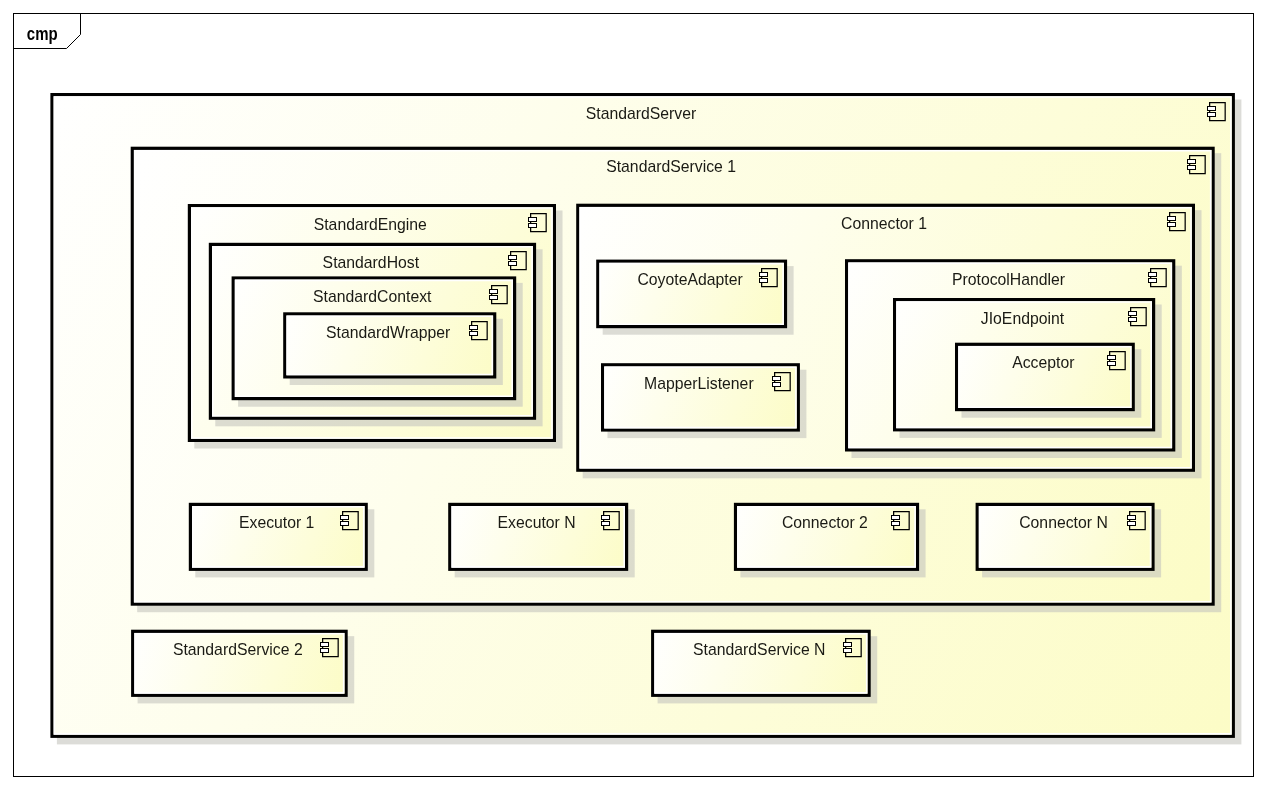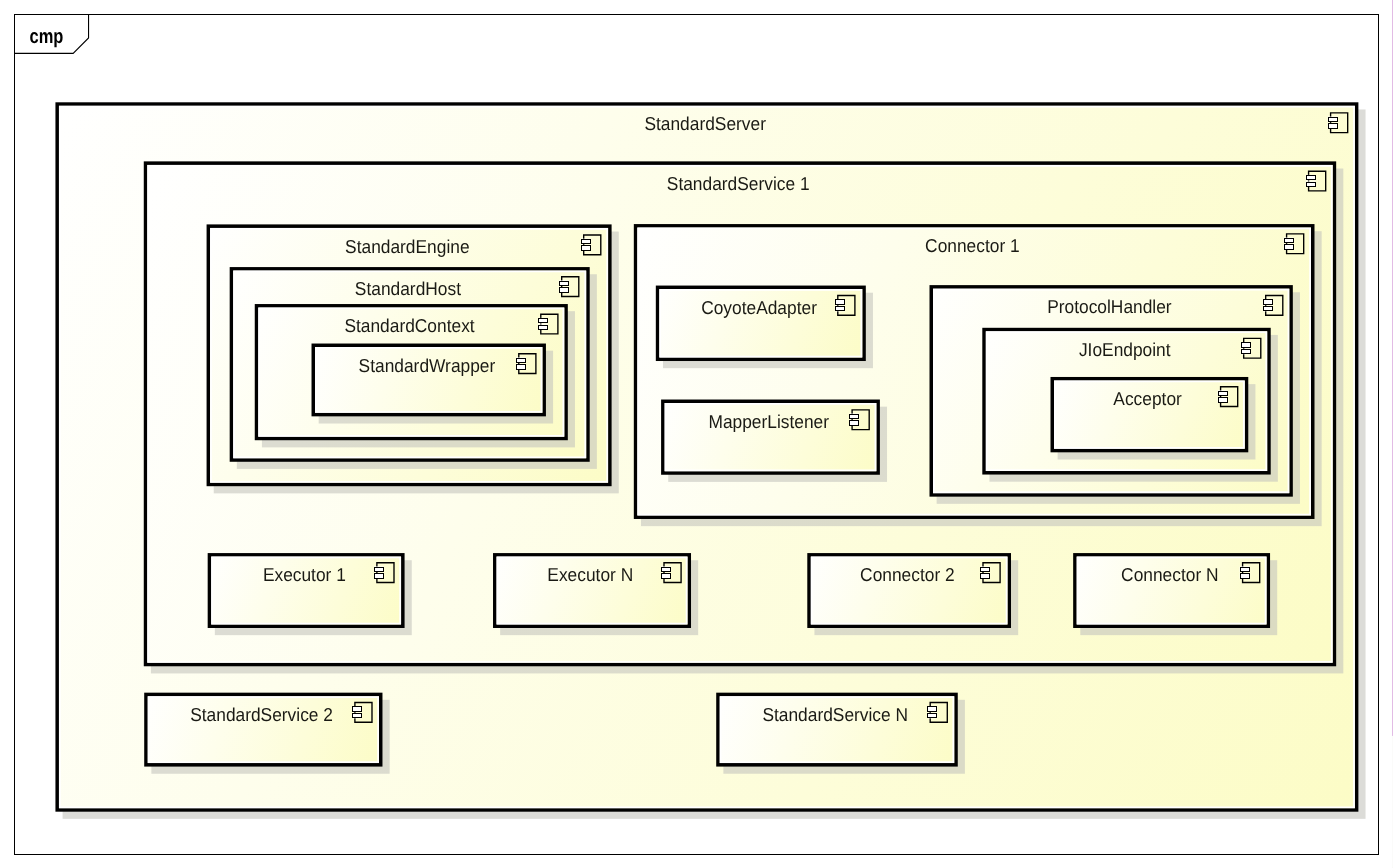--- a/index.html
+++ b/index.html
@@ -1,18 +1,18 @@
 <!DOCTYPE html>
 <html><head>
 <meta charset="utf-8">
 <title>cmp StandardServer</title>
 <style>
   html,body{margin:0;padding:0;background:#ffffff;}
   body{width:1266px;height:789px;font-family:"Liberation Sans",sans-serif;overflow:hidden;}
-  #stage{position:relative;width:1266px;height:669px;background:#a21caf;}
+  #stage{position:relative;width:1266px;height:669px;background:#b91c1c;}
   svg{display:block;}
   .ctext{font-family:"Liberation Sans",sans-serif;font-size:17px;fill:#1a1a14;}
   .kindtext{font-family:"Liberation Sans",sans-serif;font-size:18.5px;font-weight:bold;fill:#000;}
 </style>
 </head>
 <body>
 
 <div id="stage">
 <svg id="svgroot" width="1266" height="789" viewBox="0 0 1266 789" xmlns="http://www.w3.org/2000/svg">
   <defs>

